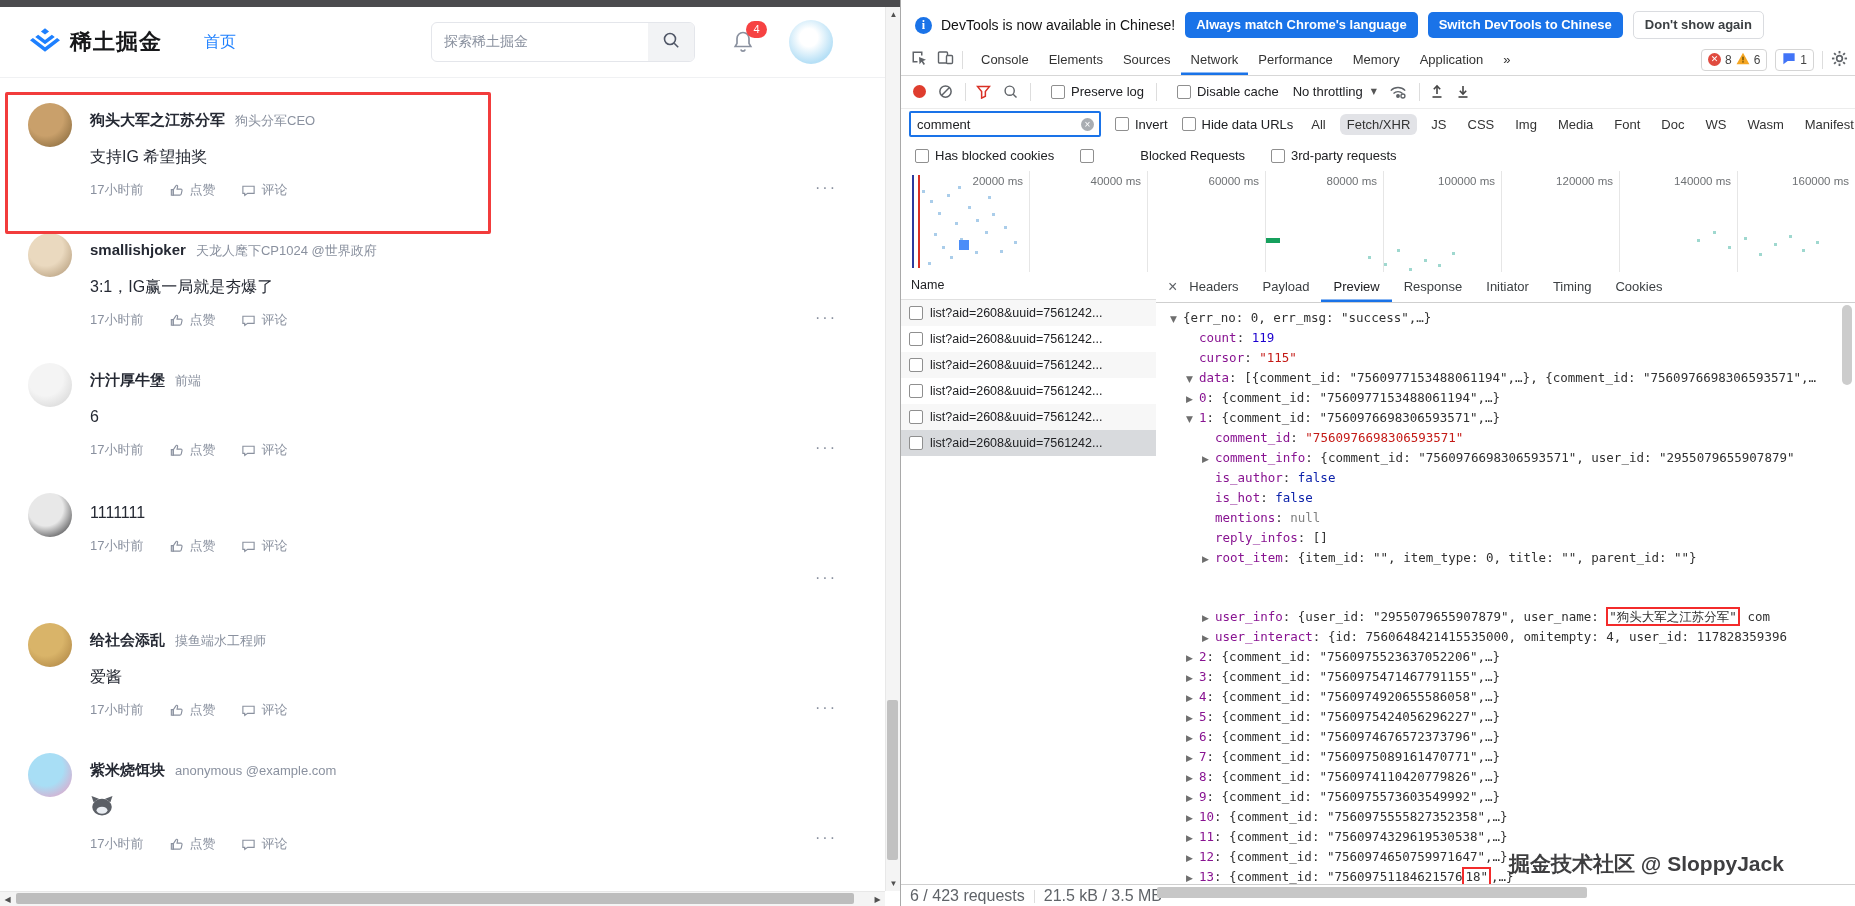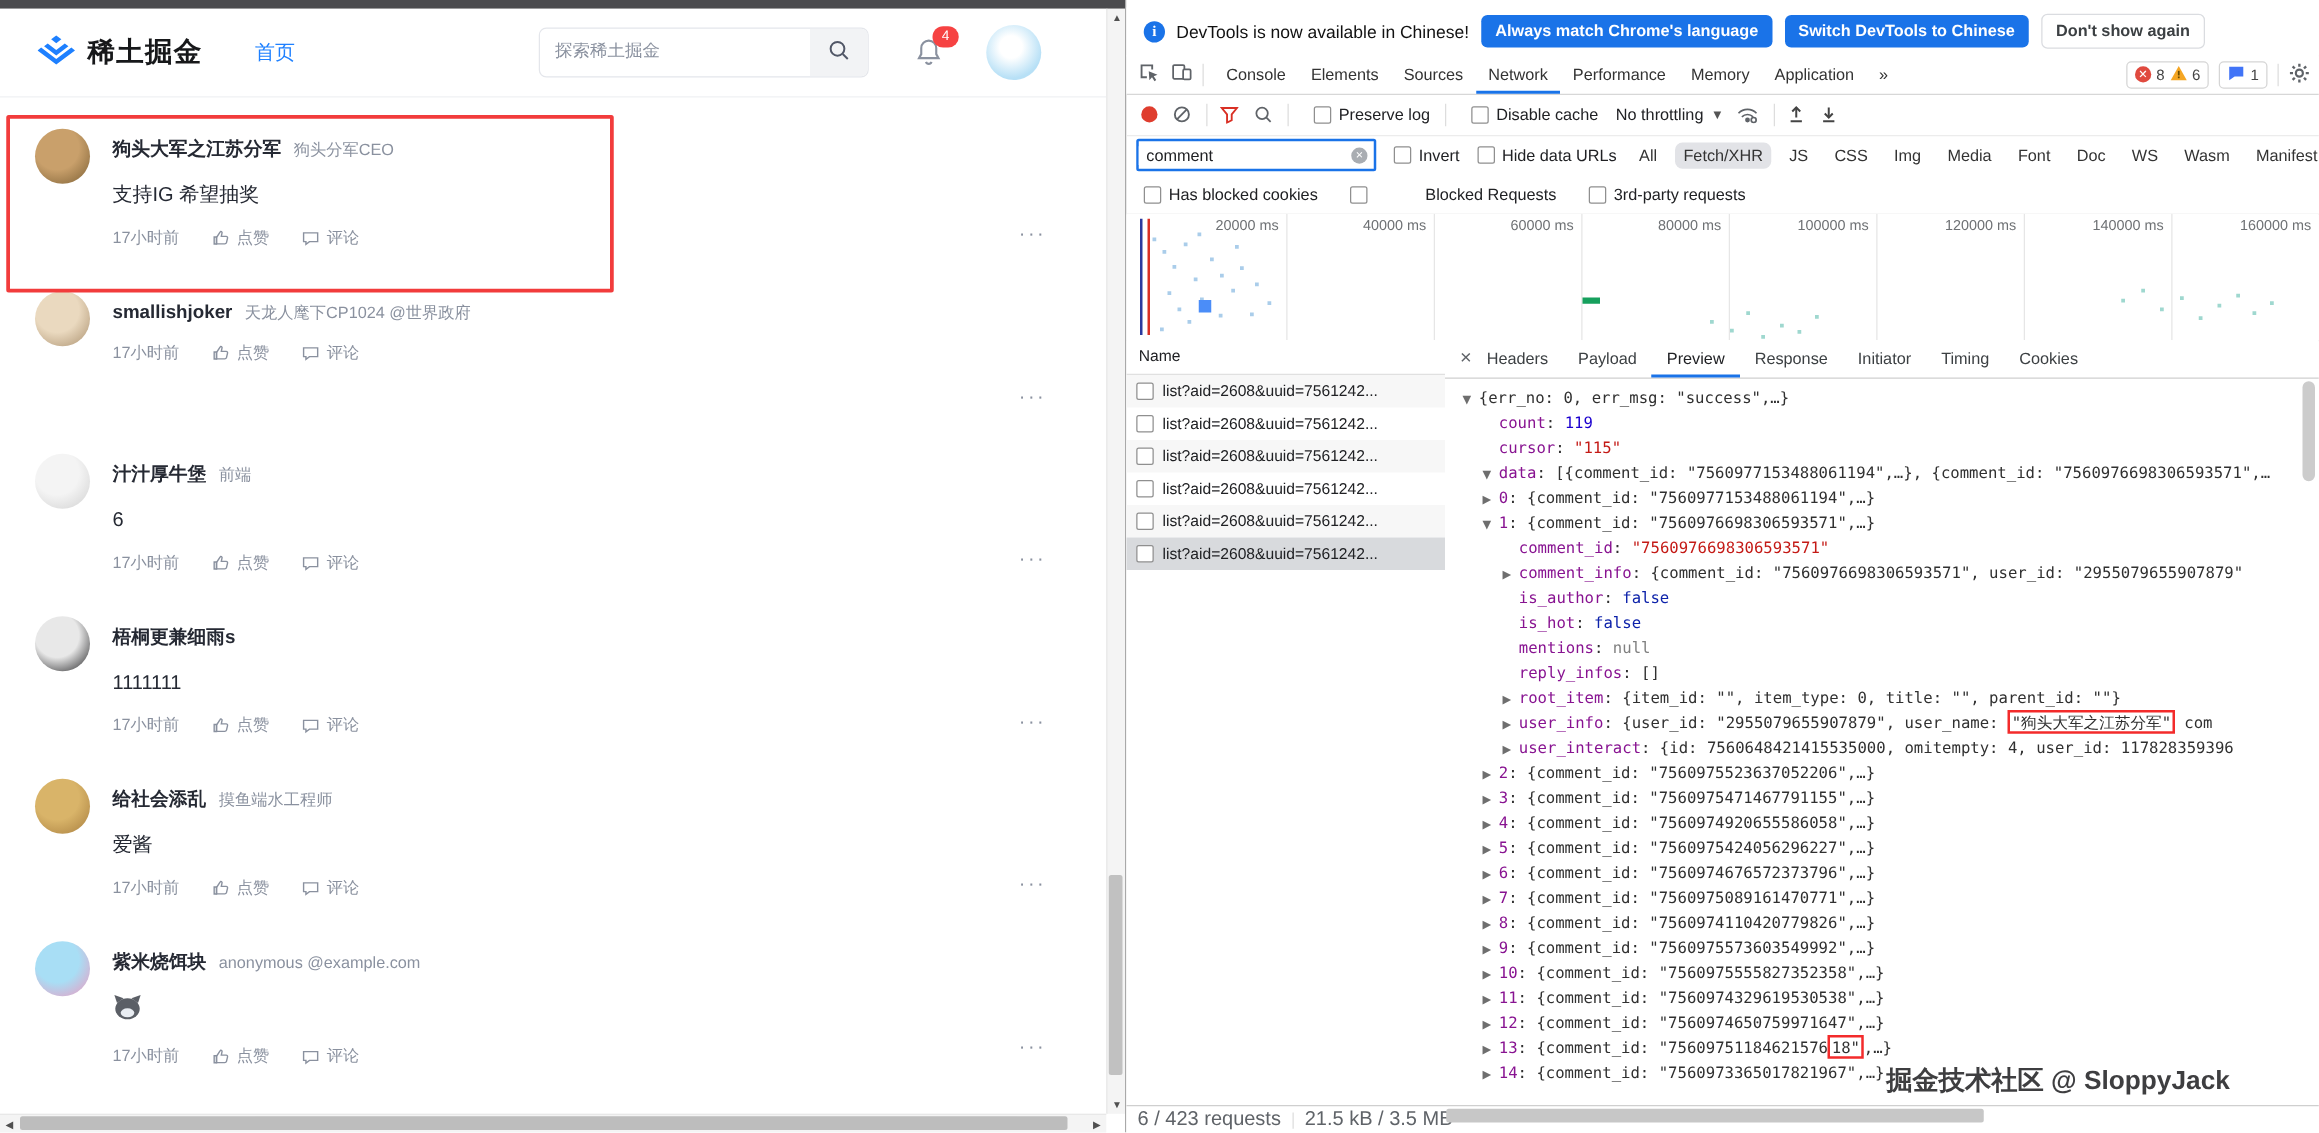--- a/index.html
+++ b/index.html
@@ -177,20 +177,21 @@
               <span>评论</span>
             </span>
           </div>
         </div>
         <div class="c-more">···</div>
       </div>
       <div class="comment">
         <div class="c-avatar" style="background: radial-gradient(circle at 40% 35%, rgb(234, 217, 191) 45%, rgb(169, 143, 109));"></div>
         <div class="c-body">
           <div class="c-namerow"><span class="c-name">smallishjoker</span><span class="c-badge">天龙人麾下CP1024 @世界政府</span></div>
+          <div class="c-content">3:1，IG赢一局就是夯爆了</div>
           <div class="c-meta">
             <span>17小时前</span>
             <span class="mi">
               <svg width="15" height="15" viewBox="0 0 16 16" fill="none" stroke="#8a919f" stroke-width="1.2">
                 <path d="M2.5 7h2v6h-2z"></path>
                 <path d="M4.5 12.9V7.5L7.5 2.8c.3-.5 1-.6 1.4-.2.3.2.4.6.3 1L8.6 6.5h4.1c.8 0 1.4.7 1.2 1.5l-.9 3.8c-.2.7-.8 1.1-1.5 1.1H4.5z"></path>
               </svg>
               <span>点赞</span>
             </span>
             <span class="mi">
@@ -223,21 +224,20 @@
               </svg>
               <span>评论</span>
             </span>
           </div>
         </div>
         <div class="c-more">···</div>
       </div>
       <div class="comment">
         <div class="c-avatar" style="background: radial-gradient(circle at 40% 35%, rgb(232, 232, 232) 45%, rgb(29, 29, 31));"></div>
         <div class="c-body">
-          <div class="c-namerow"><span class="c-name">梧桐更兼细雨s</span></div>
           <div class="c-content">1111111</div>
           <div class="c-meta">
             <span>17小时前</span>
             <span class="mi">
               <svg width="15" height="15" viewBox="0 0 16 16" fill="none" stroke="#8a919f" stroke-width="1.2">
                 <path d="M2.5 7h2v6h-2z"></path>
                 <path d="M4.5 12.9V7.5L7.5 2.8c.3-.5 1-.6 1.4-.2.3.2.4.6.3 1L8.6 6.5h4.1c.8 0 1.4.7 1.2 1.5l-.9 3.8c-.2.7-.8 1.1-1.5 1.1H4.5z"></path>
               </svg>
               <span>点赞</span>
             </span>
@@ -551,21 +551,21 @@
         <div class="tl" style="padding-left: 30px;"><span class="tarrow">▼</span><span class="tk">data</span><span class="tp">: [{comment_id: "7560977153488061194",…}, {comment_id: "7560976698306593571",…</span></div>
         <div class="tl" style="padding-left: 30px;"><span class="tarrow">▶</span><span class="tk">0</span><span class="tp">: {comment_id: "7560977153488061194",…}</span></div>
         <div class="tl" style="padding-left: 30px;"><span class="tarrow">▼</span><span class="tk">1</span><span class="tp">: {comment_id: "7560976698306593571",…}</span></div>
         <div class="tl" style="padding-left: 46px;"><span class="tarrow"></span><span class="tk">comment_id</span><span class="tp">: </span><span class="ts">"7560976698306593571"</span></div>
         <div class="tl" style="padding-left: 46px;"><span class="tarrow">▶</span><span class="tk">comment_info</span><span class="tp">: {comment_id: "7560976698306593571", user_id: "2955079655907879"</span></div>
         <div class="tl" style="padding-left: 46px;"><span class="tarrow"></span><span class="tk">is_author</span><span class="tp">: </span><span class="tb">false</span></div>
         <div class="tl" style="padding-left: 46px;"><span class="tarrow"></span><span class="tk">is_hot</span><span class="tp">: </span><span class="tb">false</span></div>
         <div class="tl" style="padding-left: 46px;"><span class="tarrow"></span><span class="tk">mentions</span><span class="tp">: </span><span class="tnl">null</span></div>
         <div class="tl" style="padding-left: 46px;"><span class="tarrow"></span><span class="tk">reply_infos</span><span class="tp">: []</span></div>
         <div class="tl" style="padding-left: 46px;"><span class="tarrow">▶</span><span class="tk">root_item</span><span class="tp">: {item_id: "", item_type: 0, title: "", parent_id: ""}</span></div>
-        <div class="tl" style="padding-left: 46px;"><span class="tarrow">▶</span><span class="tk">user_info</span><span class="tp">: {user_id: "2955079655907879", user_name: </span><span class="tbox">"狗头大军之江苏分军"</span><span class="tp"> com</span></div>
+        <div class="tl" style="padding-left: 46px; margin-top: 39px;"><span class="tarrow">▶</span><span class="tk">user_info</span><span class="tp">: {user_id: "2955079655907879", user_name: </span><span class="tbox">"狗头大军之江苏分军"</span><span class="tp"> com</span></div>
         <div class="tl" style="padding-left: 46px;"><span class="tarrow">▶</span><span class="tk">user_interact</span><span class="tp">: {id: 7560648421415535000, omitempty: 4, user_id: 117828359396</span></div>
         <div class="tl" style="padding-left: 30px;"><span class="tarrow">▶</span><span class="tk">2</span><span class="tp">: {comment_id: "7560975523637052206",…}</span></div>
         <div class="tl" style="padding-left: 30px;"><span class="tarrow">▶</span><span class="tk">3</span><span class="tp">: {comment_id: "7560975471467791155",…}</span></div>
         <div class="tl" style="padding-left: 30px;"><span class="tarrow">▶</span><span class="tk">4</span><span class="tp">: {comment_id: "7560974920655586058",…}</span></div>
         <div class="tl" style="padding-left: 30px;"><span class="tarrow">▶</span><span class="tk">5</span><span class="tp">: {comment_id: "7560975424056296227",…}</span></div>
         <div class="tl" style="padding-left: 30px;"><span class="tarrow">▶</span><span class="tk">6</span><span class="tp">: {comment_id: "7560974676572373796",…}</span></div>
         <div class="tl" style="padding-left: 30px;"><span class="tarrow">▶</span><span class="tk">7</span><span class="tp">: {comment_id: "7560975089161470771",…}</span></div>
         <div class="tl" style="padding-left: 30px;"><span class="tarrow">▶</span><span class="tk">8</span><span class="tp">: {comment_id: "7560974110420779826",…}</span></div>
         <div class="tl" style="padding-left: 30px;"><span class="tarrow">▶</span><span class="tk">9</span><span class="tp">: {comment_id: "7560975573603549992",…}</span></div>
         <div class="tl" style="padding-left: 30px;"><span class="tarrow">▶</span><span class="tk">10</span><span class="tp">: {comment_id: "7560975555827352358",…}</span></div>

